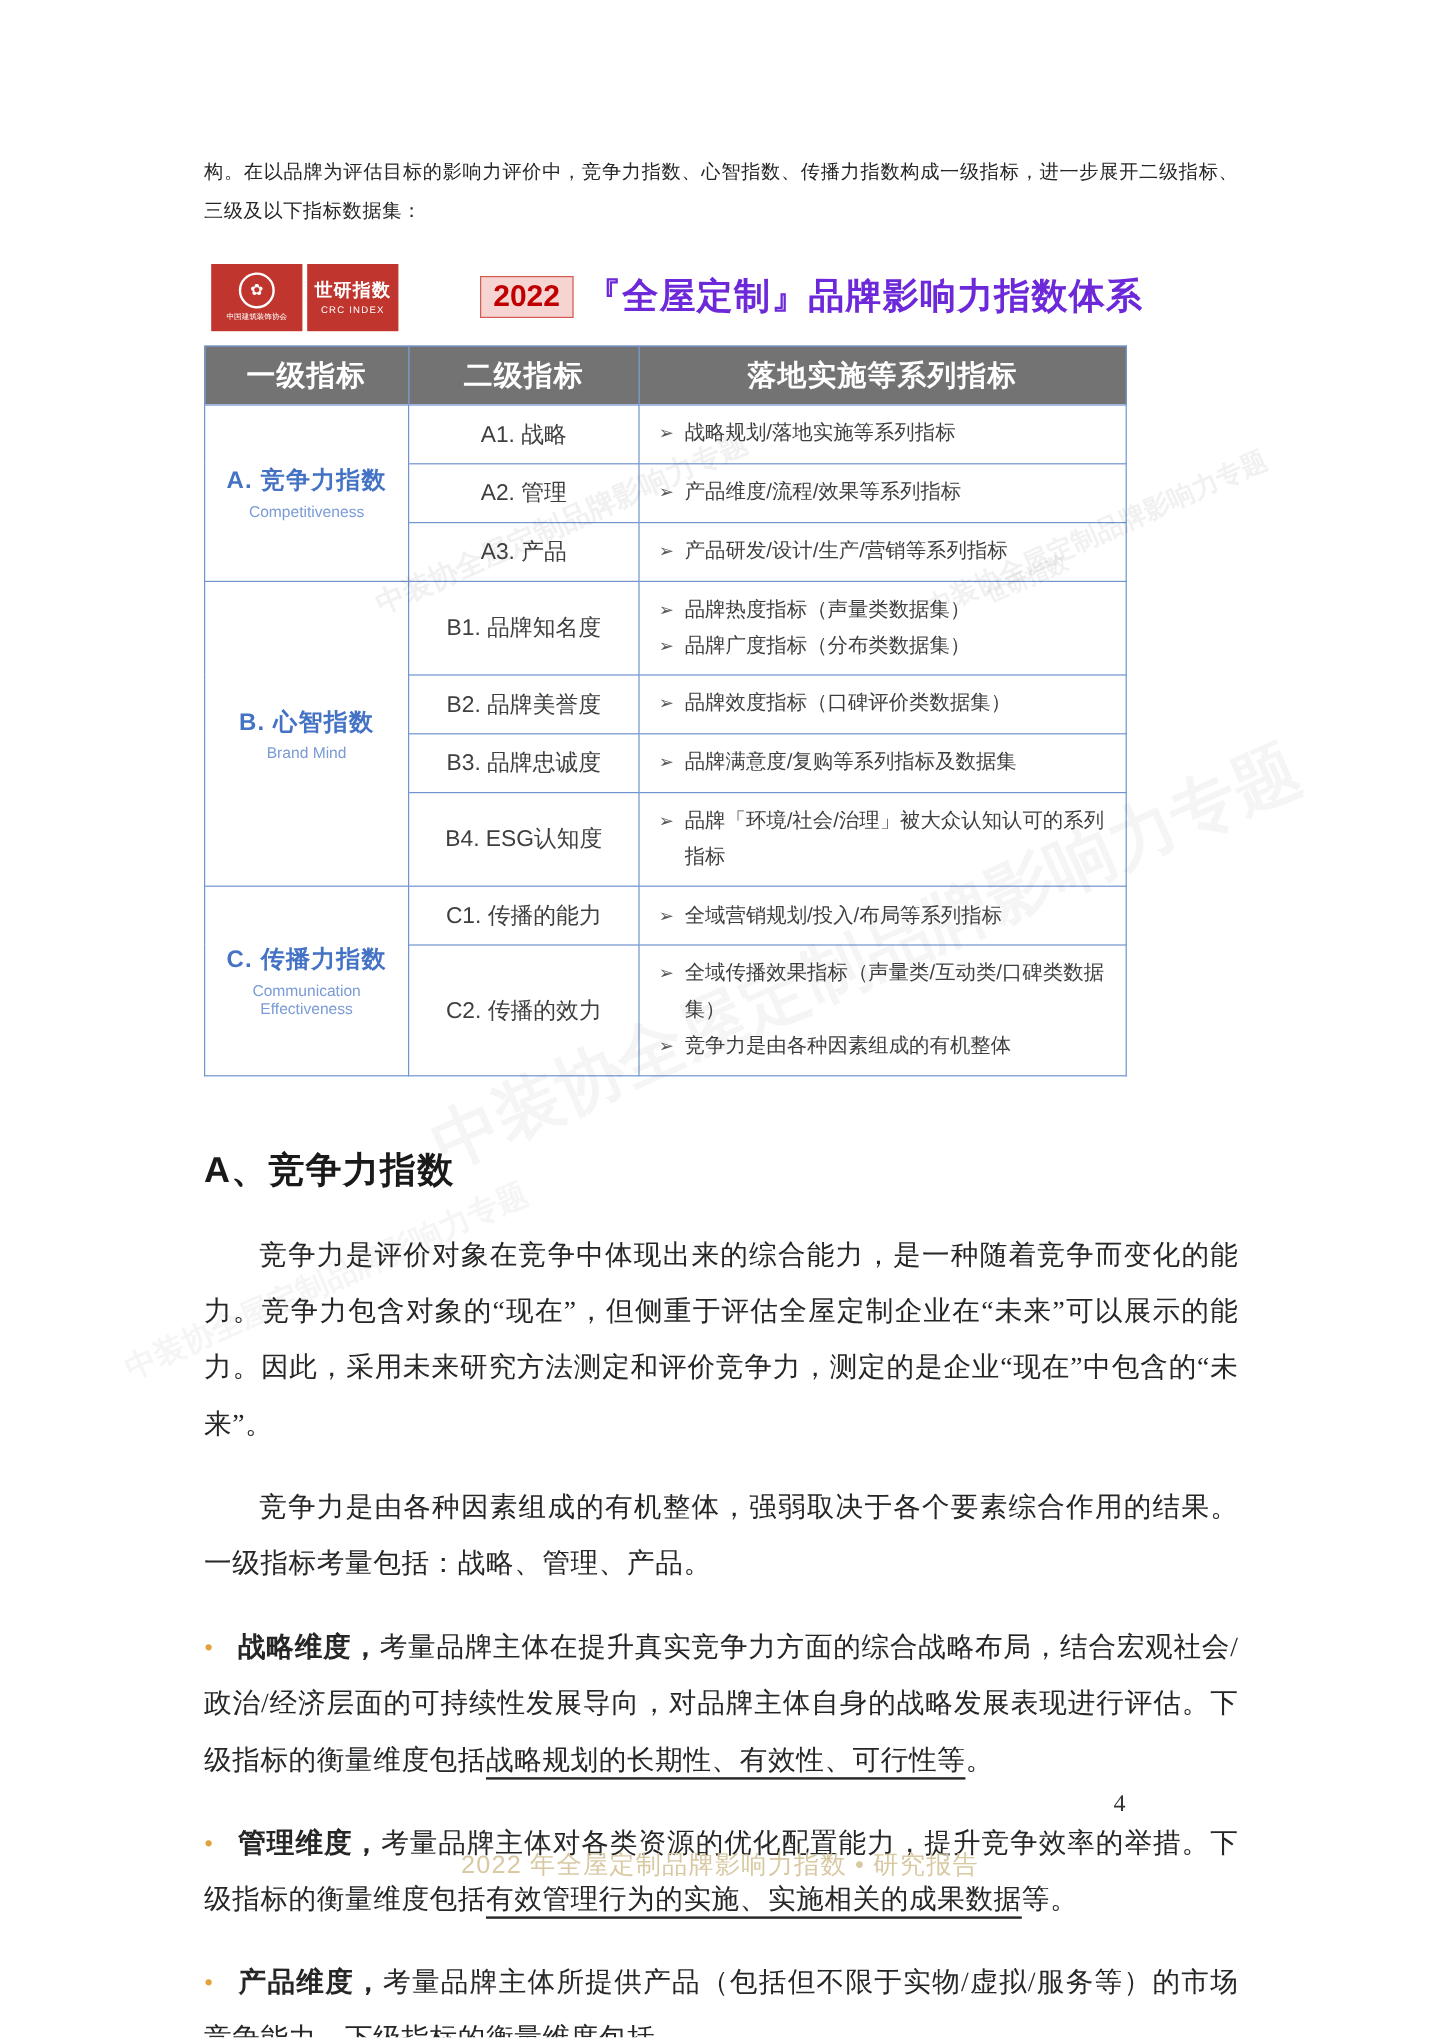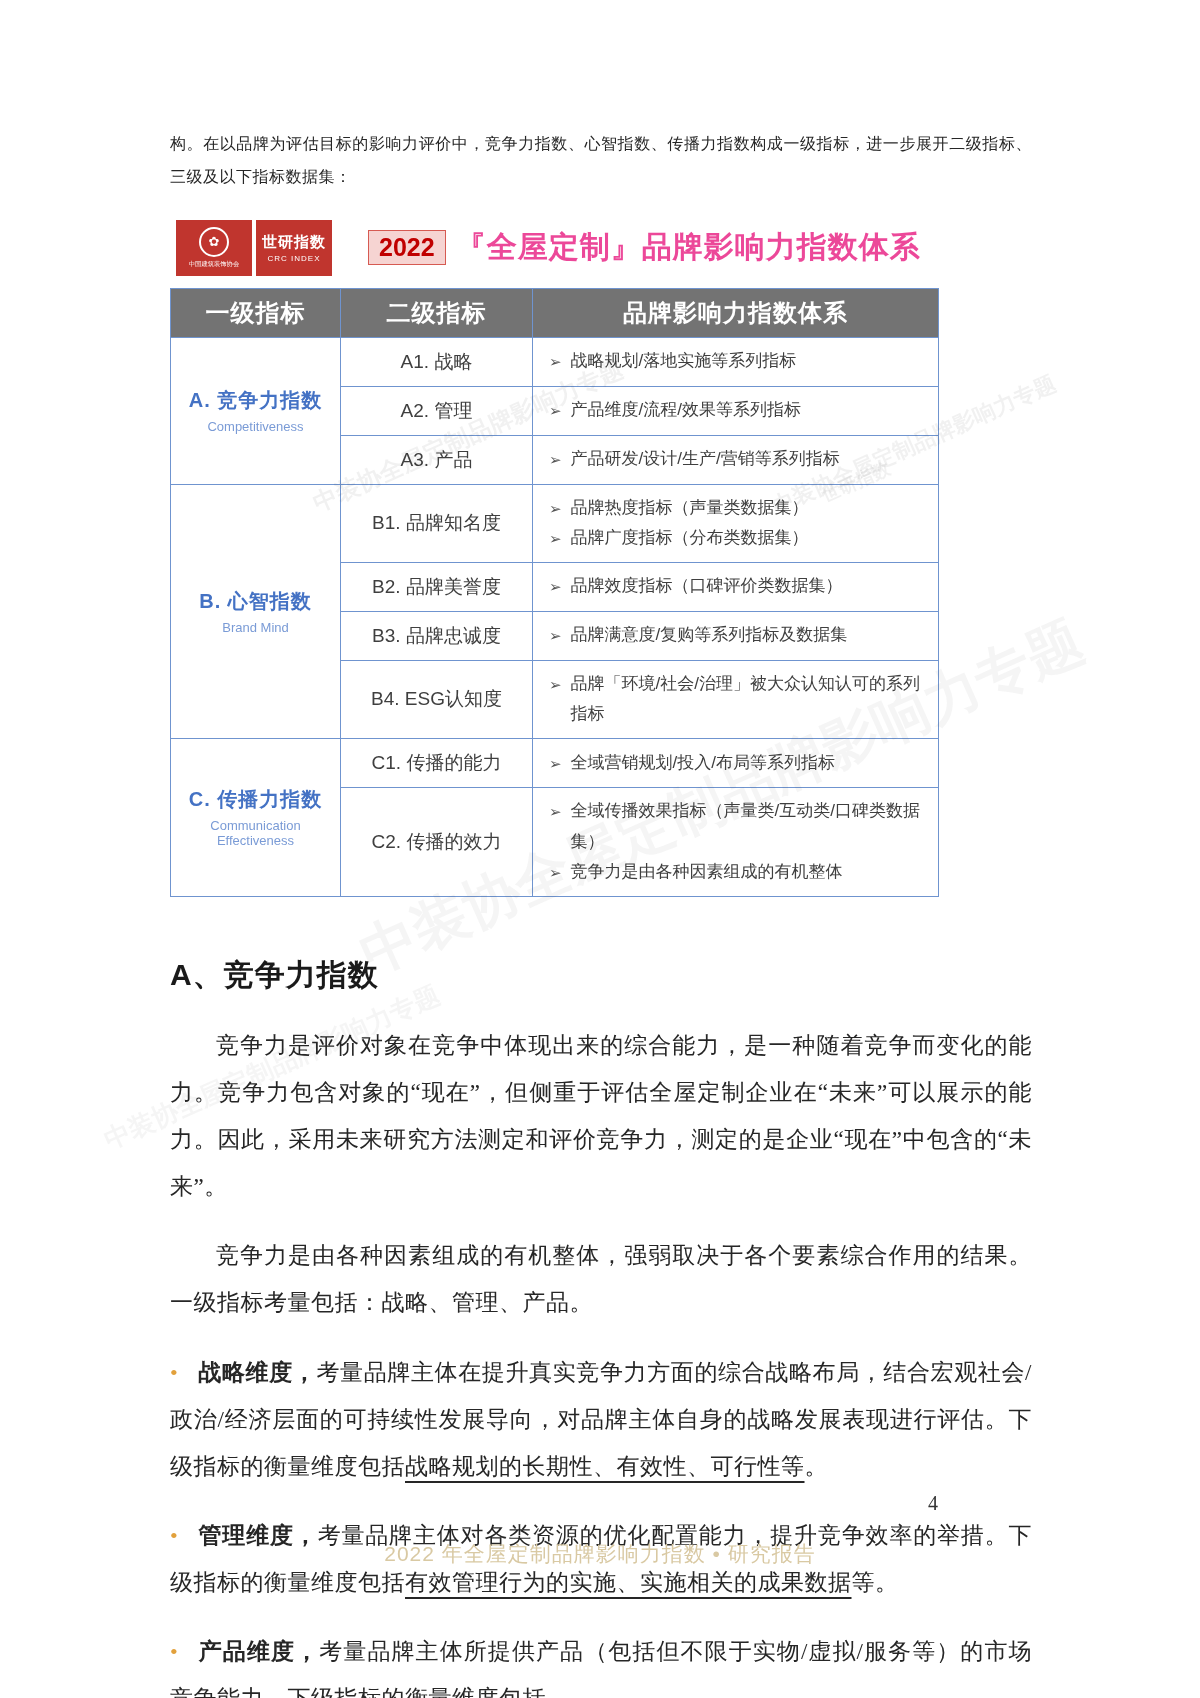--- a/index.html
+++ b/index.html
@@ -83,23 +83,24 @@
     white-space:nowrap;
   }
   .year-badge {
     background:#f6d4d2;
     border:1px solid #d65a52;
     color:#c00000;
     font-weight:bold;
     font-size:25px;
     padding:2px 10px;
     margin-right:10px;
+    margin-left:32px;
   }
   .banner-heading {
-    color:#ec4899;
+    color:#6d28d9;
     font-weight:bold;
     font-size:30px;
     letter-spacing:1px;
   }
 
   
   table.index-table {
     width:768px;
     border-collapse:collapse;
     table-layout:fixed;
@@ -231,21 +232,21 @@
     <table class="index-table">
       <colgroup>
         <col class="col-w1">
           <col class="col-w2">
           <col class="col-w3">
       </colgroup>
       <thead>
         <tr>
           <th>一级指标</th>
           <th>二级指标</th>
-          <th>品牌影响力指数体系</th>
+          <th>落地实施等系列指标</th>
         </tr>
       </thead>
       <tbody>
           <tr>
             <td class="col1" rowspan="3">
               <div class="l1-name">A. 竞争力指数</div>
               <div class="l1-en">Competitiveness</div>
             </td>
             <td class="col2">A1. 战略</td>
             <td class="col3">

